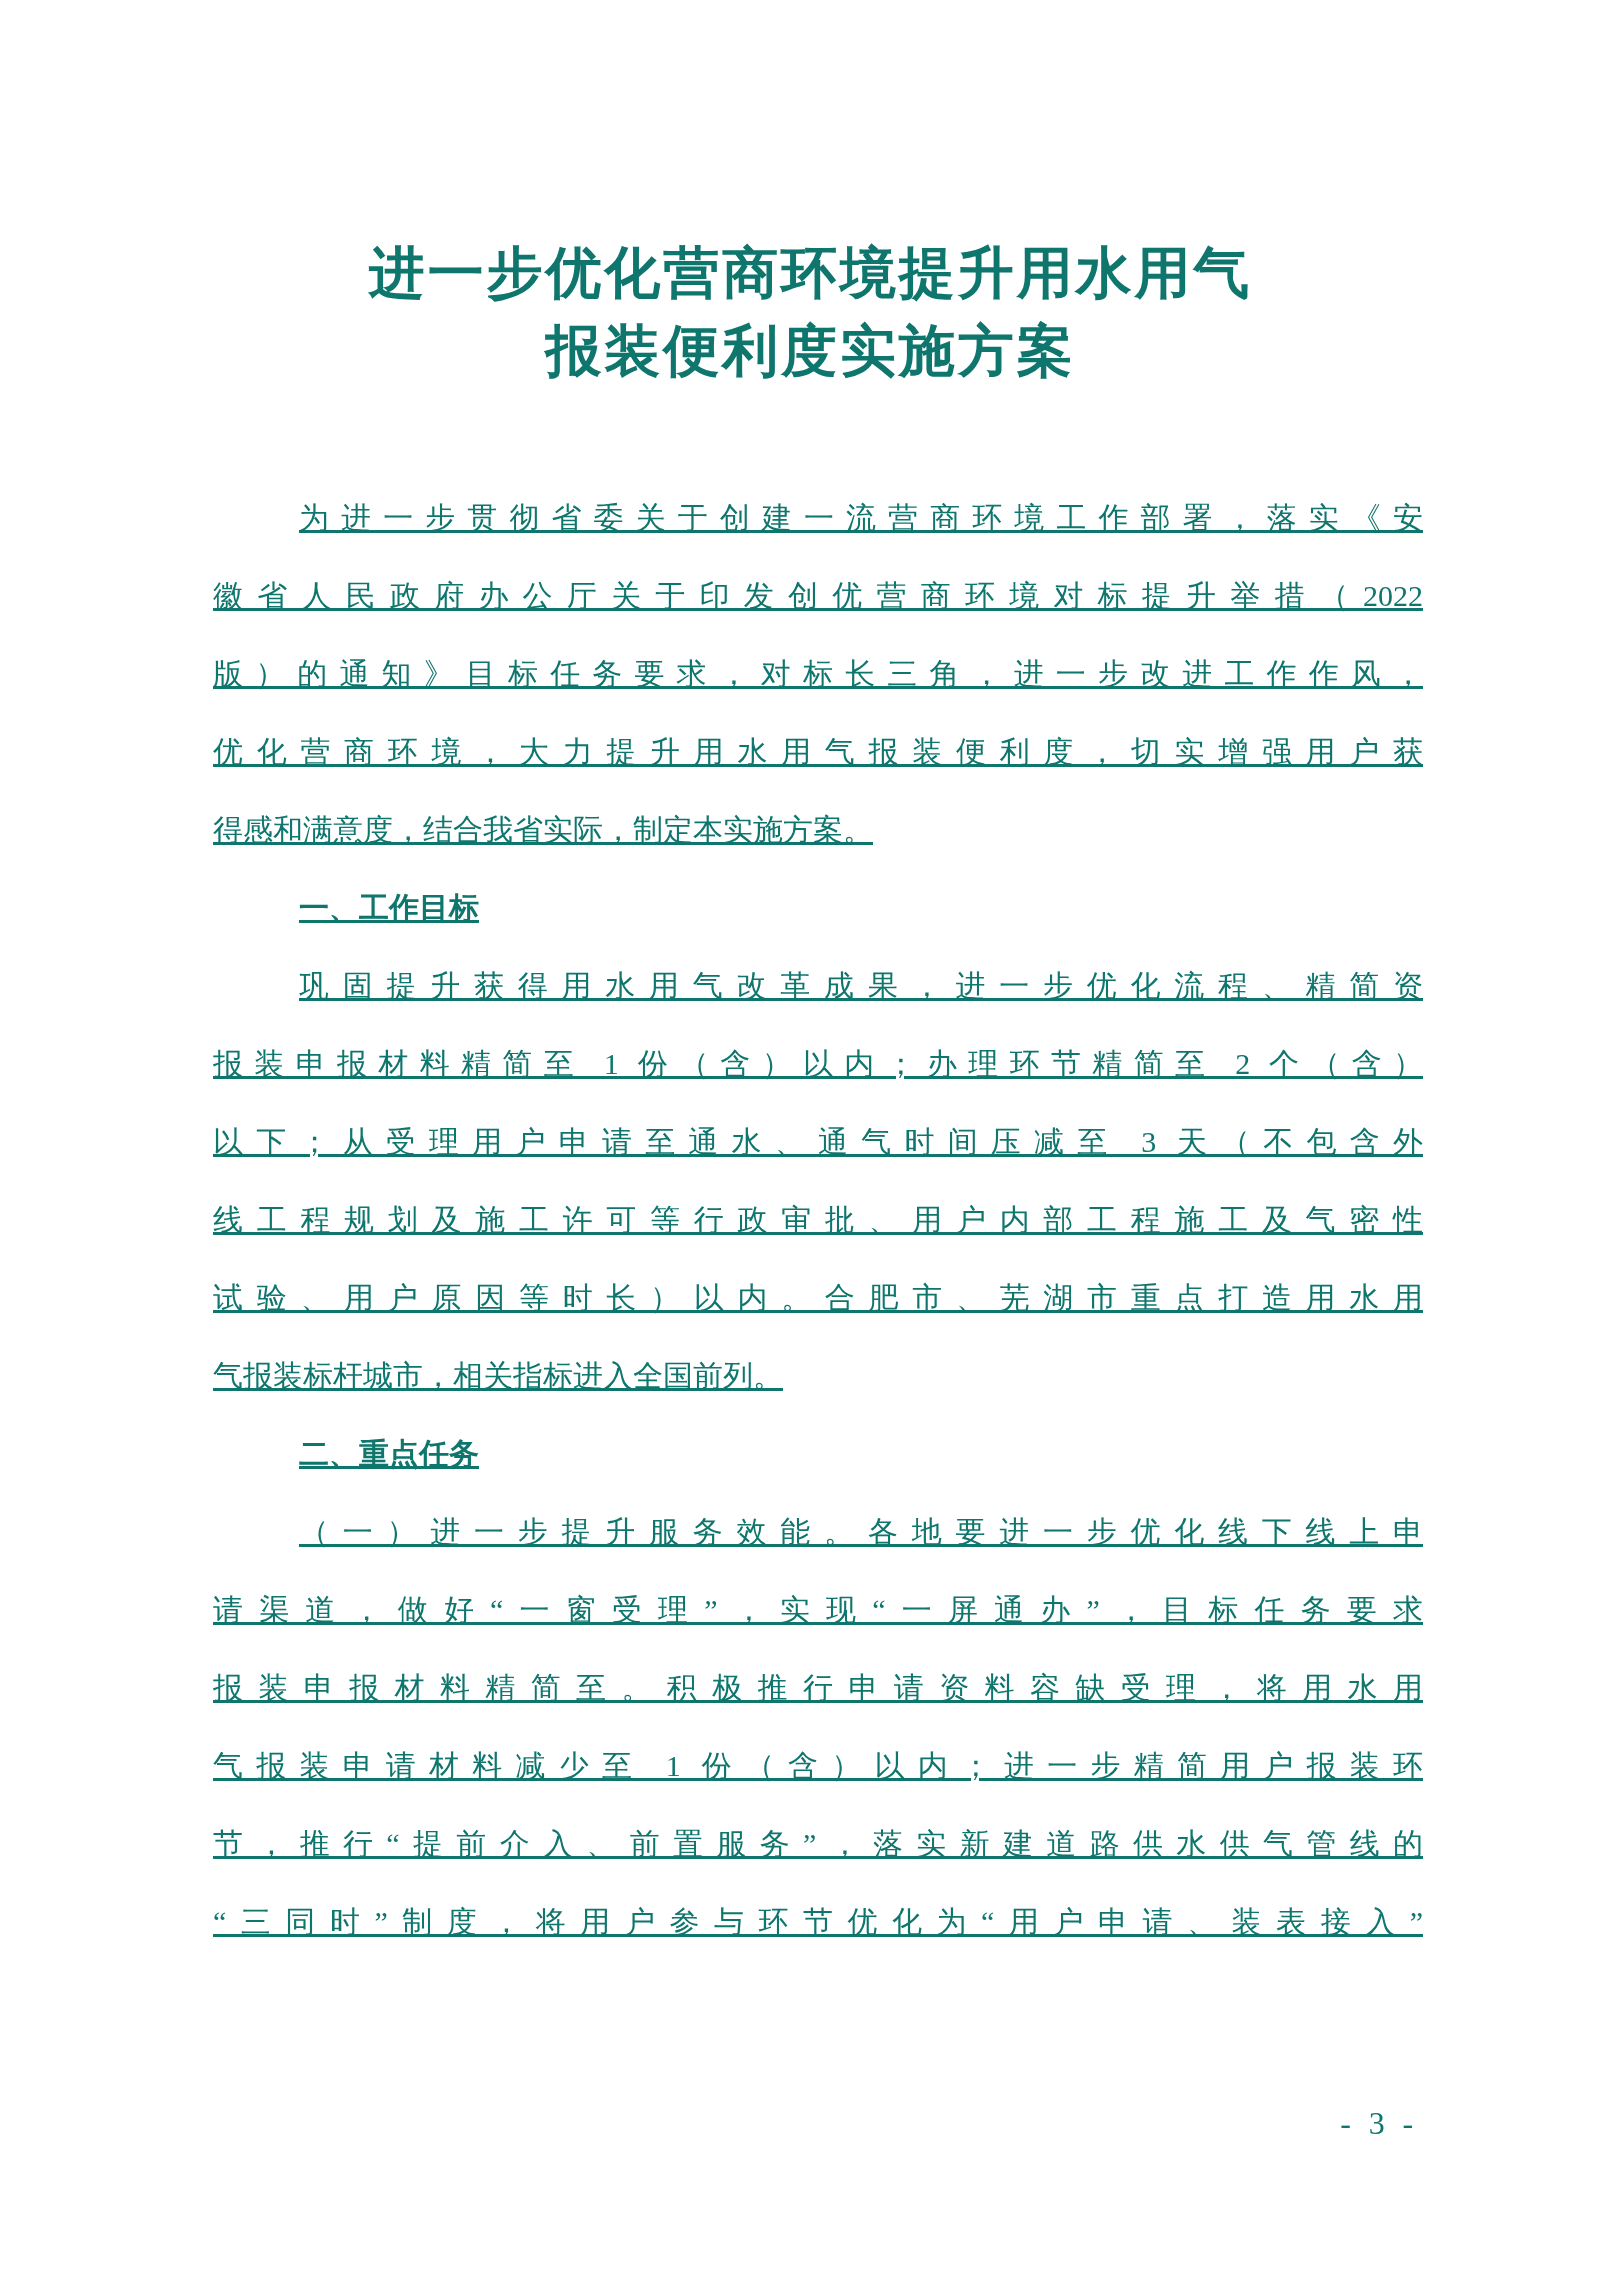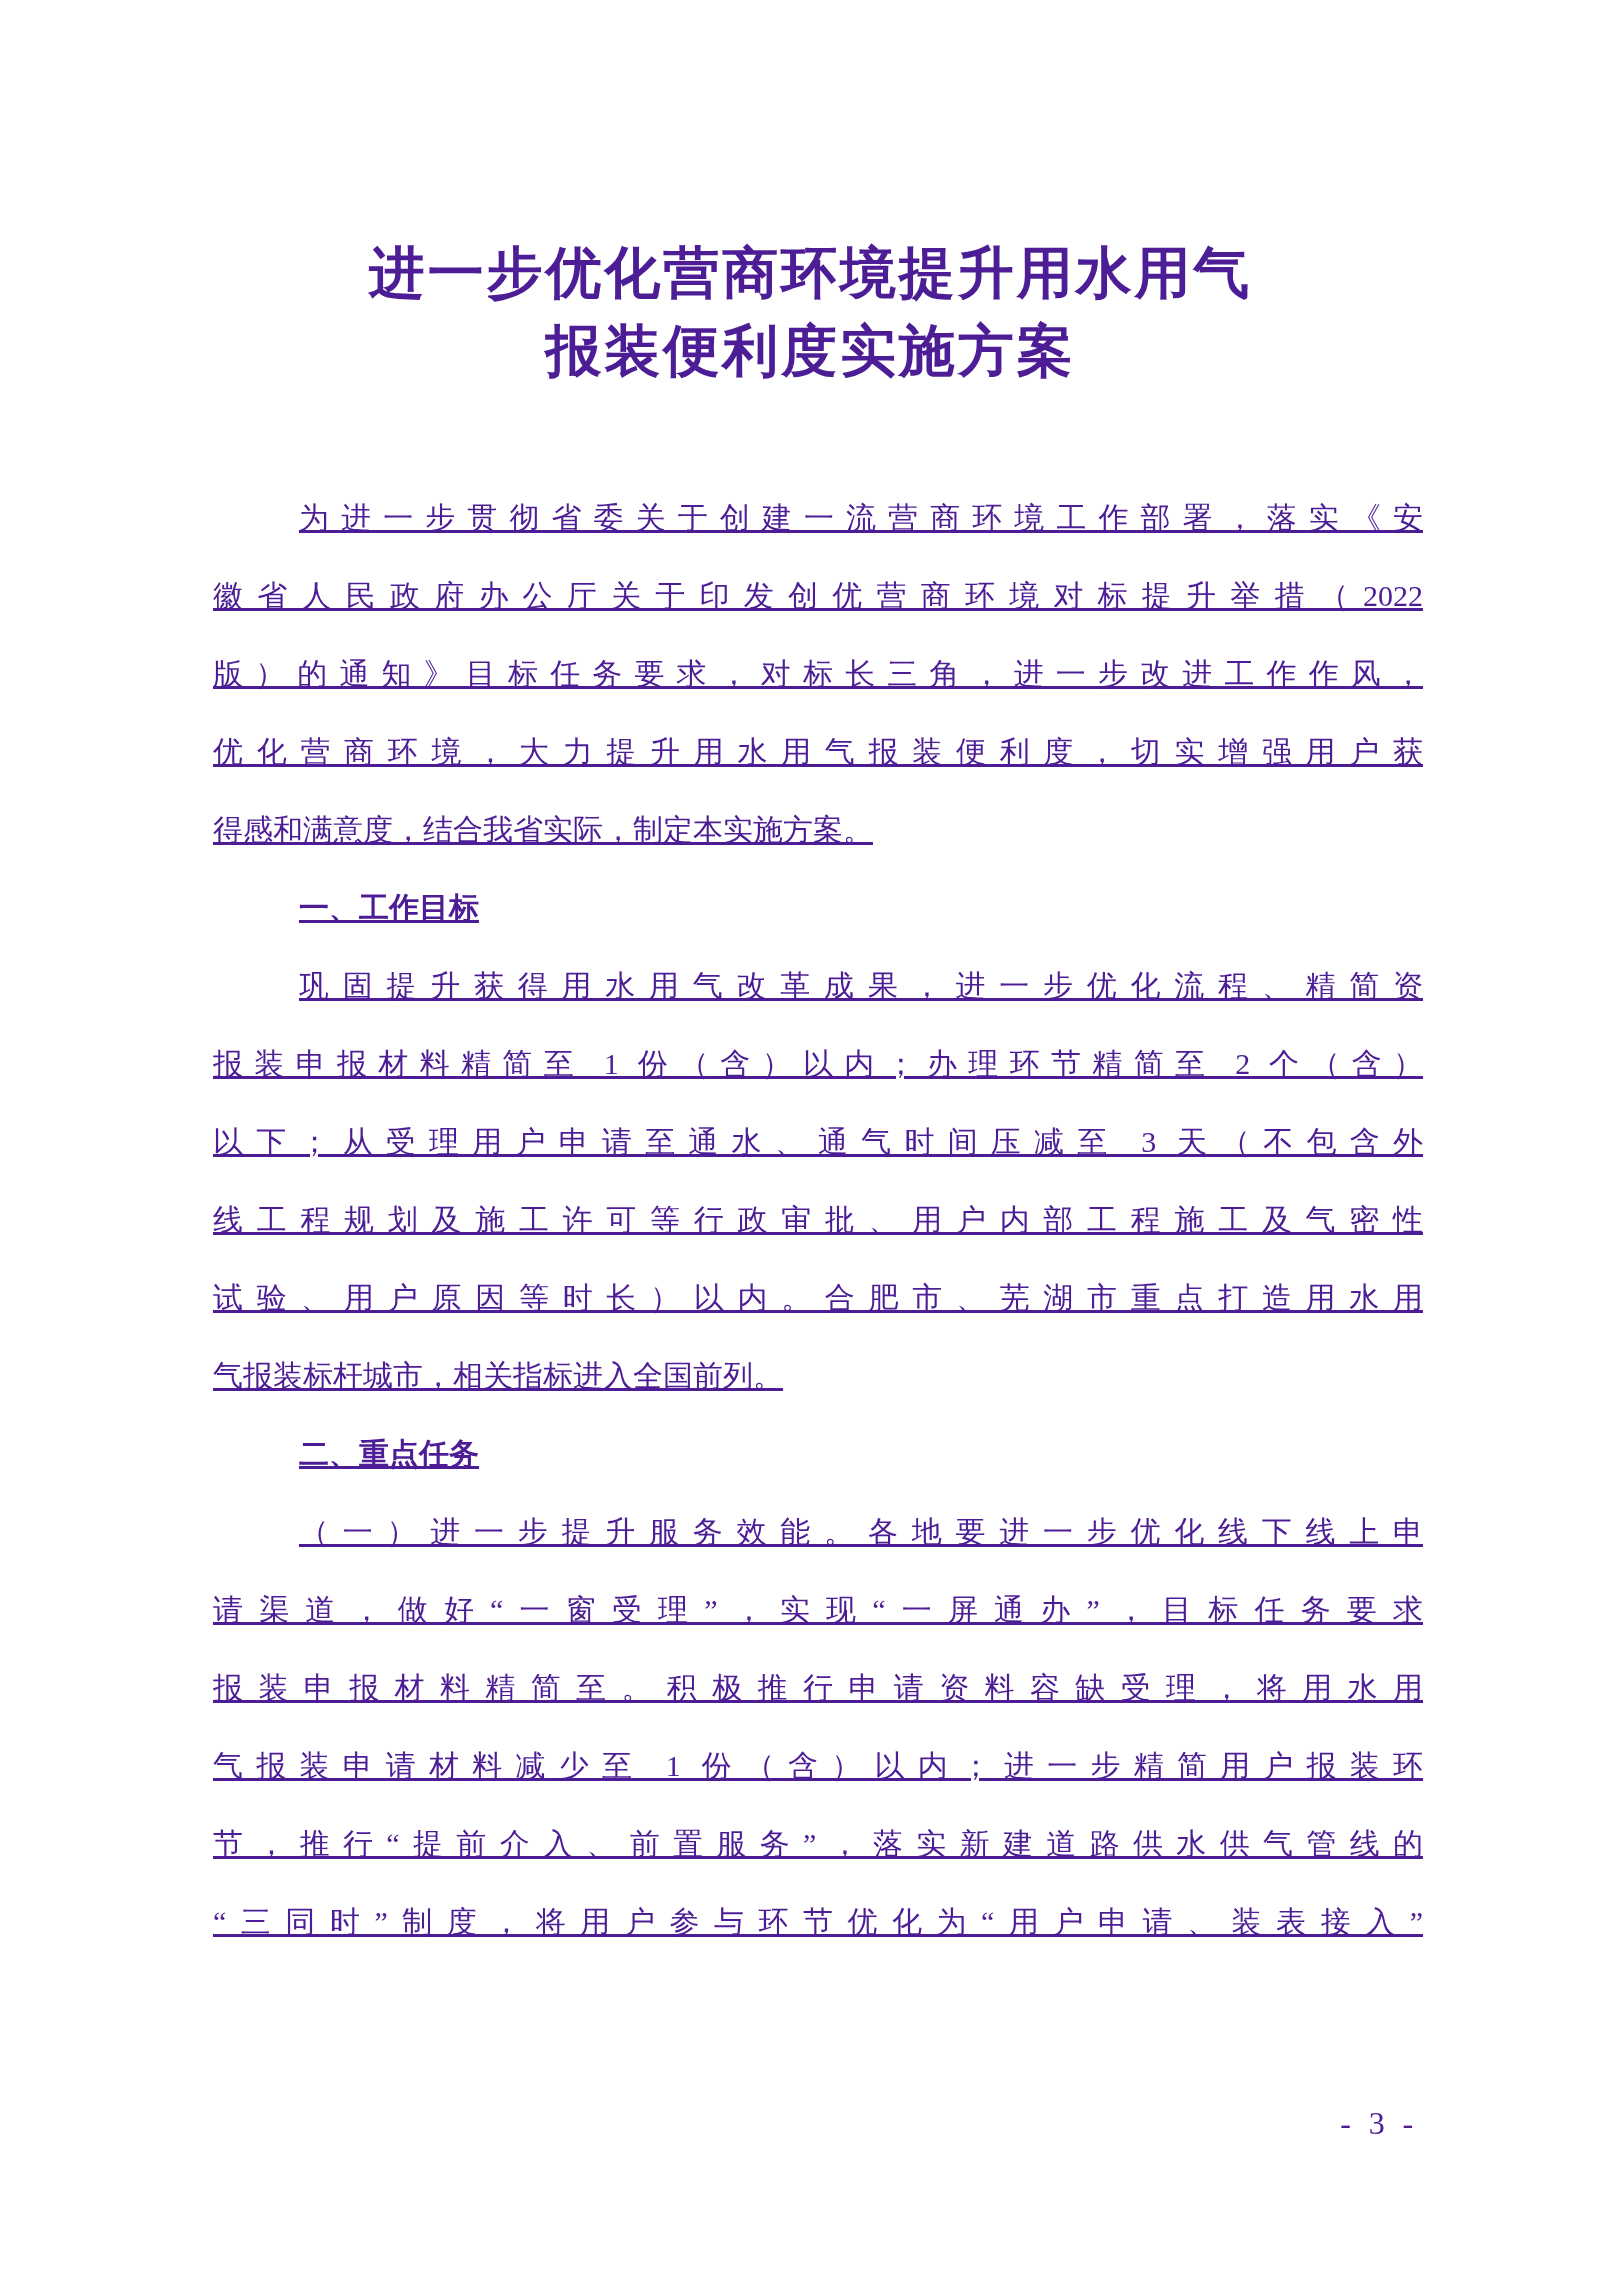--- a/index.html
+++ b/index.html
@@ -5,21 +5,21 @@
   html, body {
     margin: 0;
     padding: 0;
     background: #ffffff;
   }
   .doc-page {
     position: relative;
     width: 1621px;
     height: 2293px;
     background: #ffffff;
-    color: #4c1d95;
+    color: #0f766e;
     overflow: hidden;
     font-family: "Liberation Serif", "DejaVu Serif", serif;
   }
   
   .doc-title {
     position: absolute;
     top: 234px;
     left: 0;
     width: 100%;
     text-align: center;

